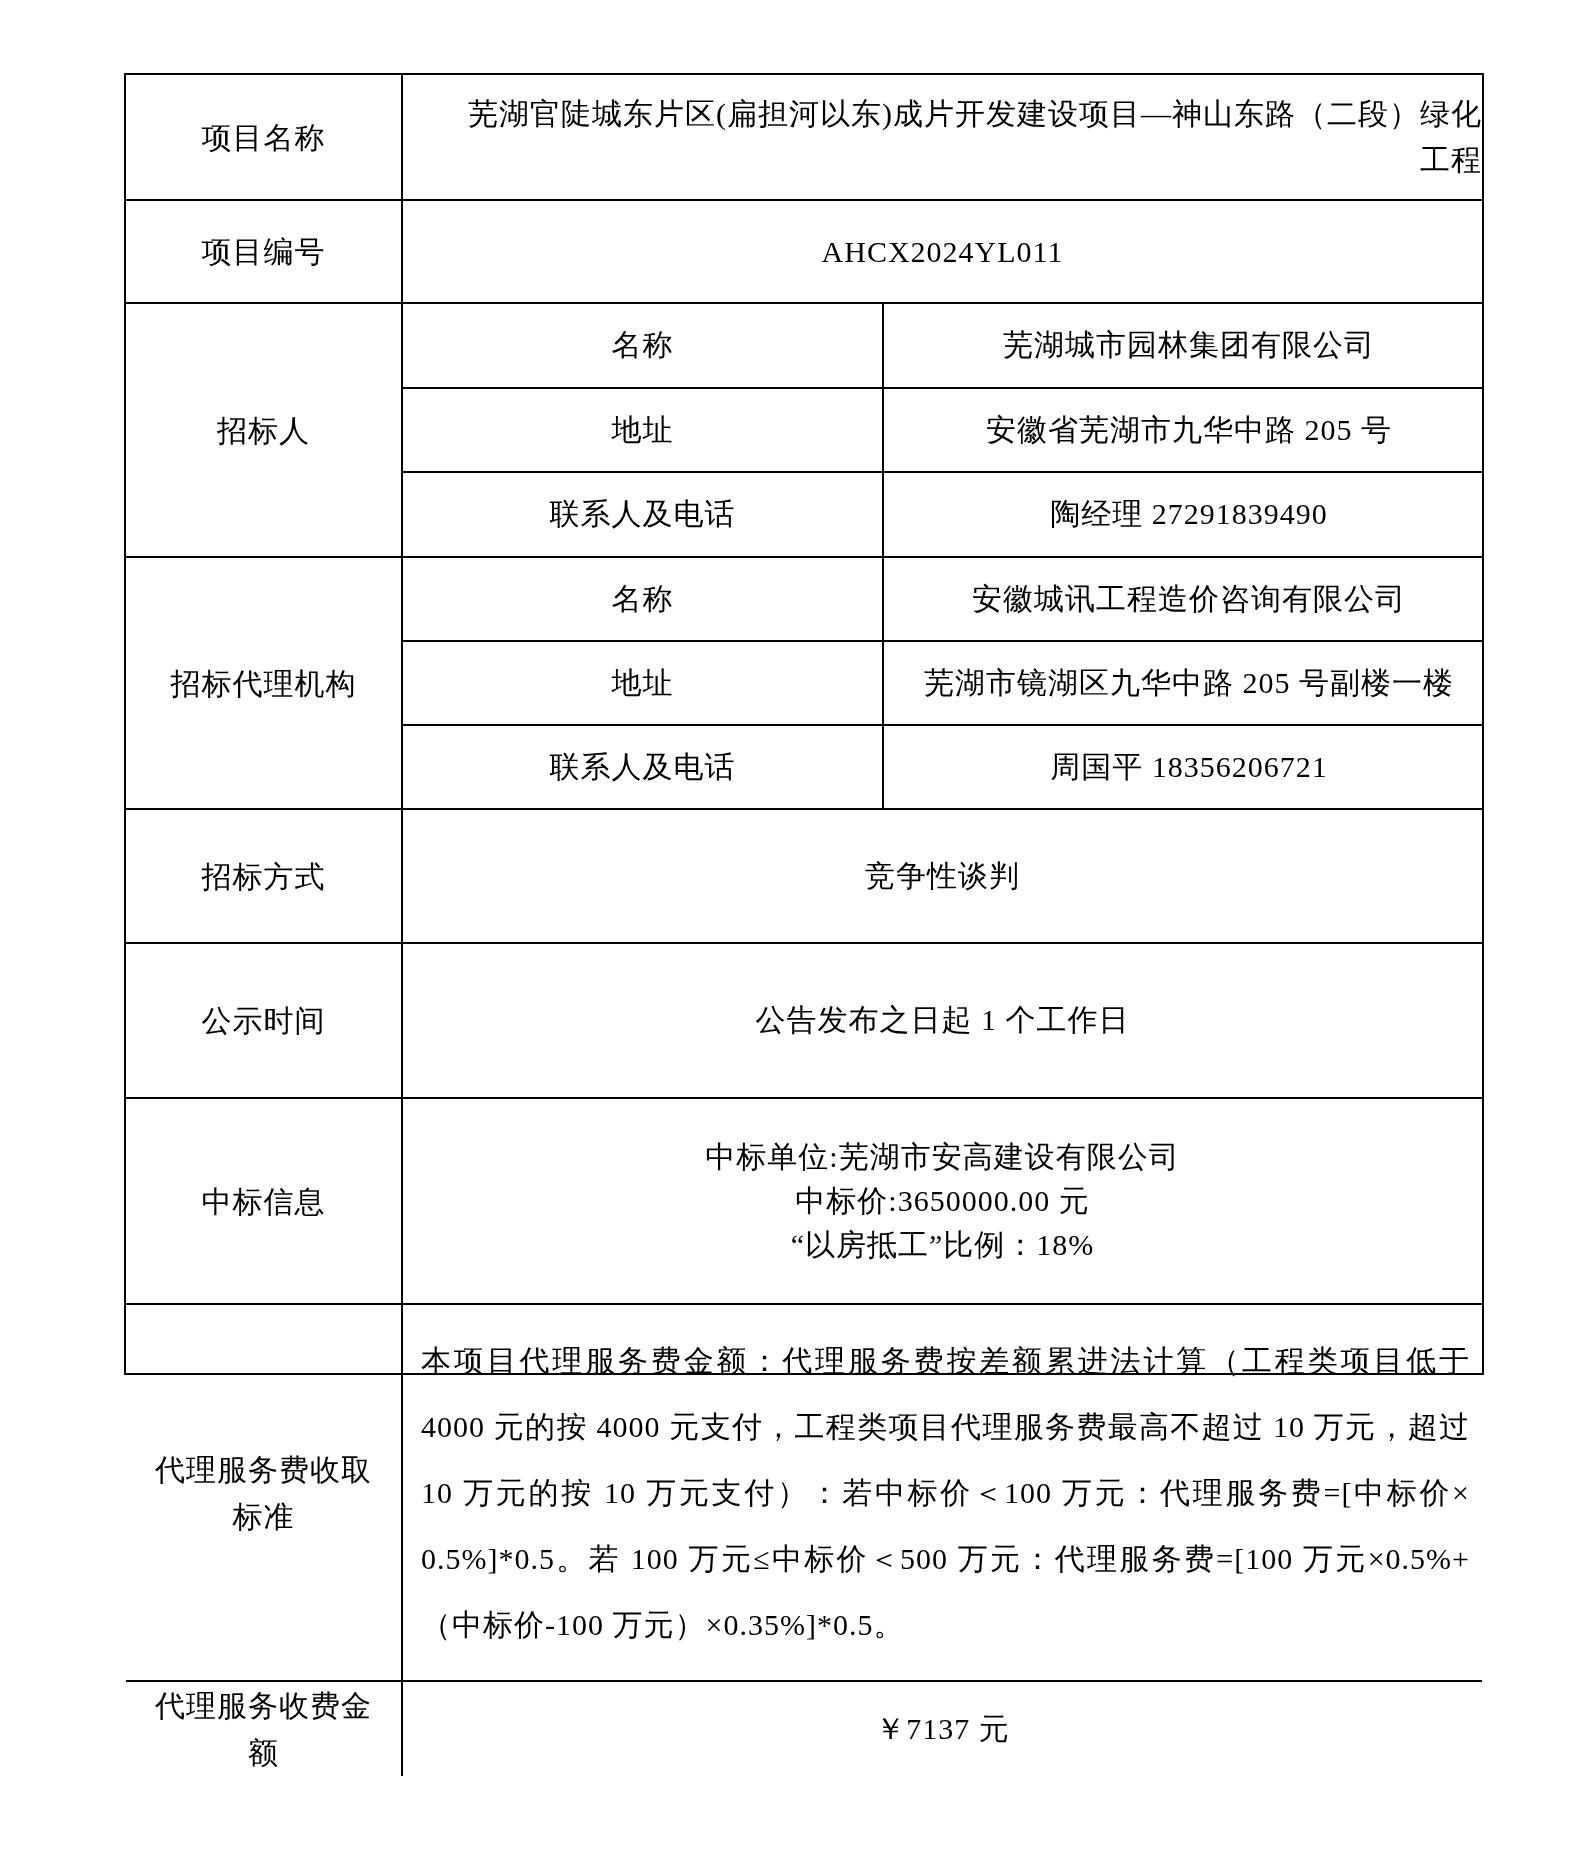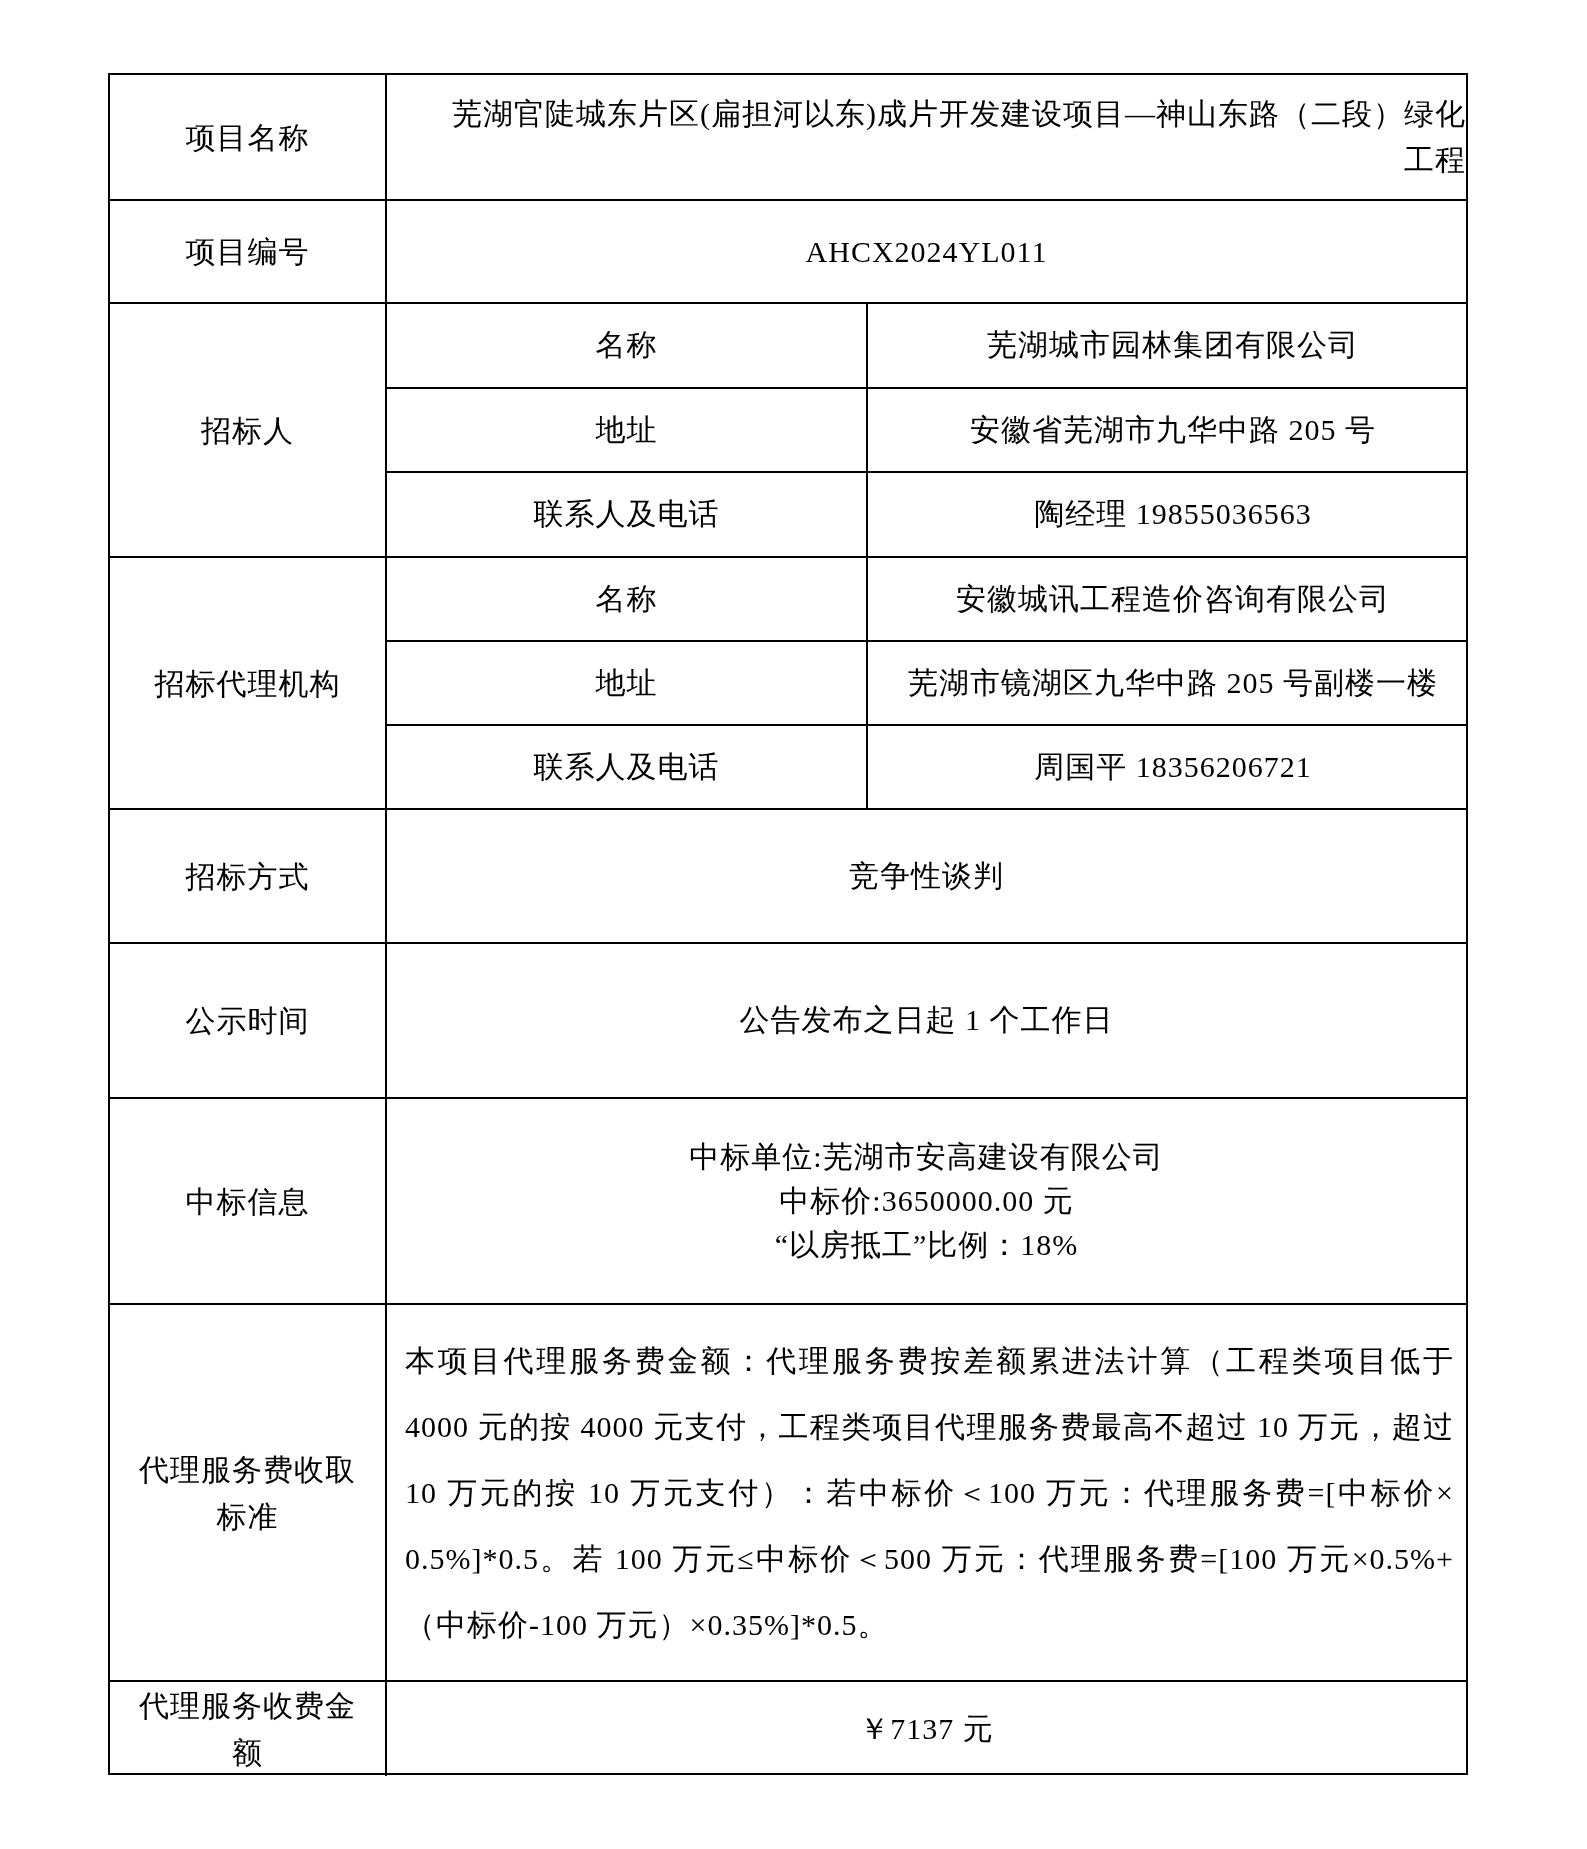--- a/index.html
+++ b/index.html
@@ -2,21 +2,21 @@
 <html><head>
 <meta charset="utf-8">
 <style>
   html,body{margin:0;padding:0;background:#ffffff;}
   .page{
     position:relative;width:1587px;height:1849px;background:#ffffff;
     font-family:"Liberation Serif","DejaVu Serif",serif;
     color:#000000;font-size:30px;letter-spacing:1px;
   }
   .tbl{
-    position:absolute;left:108px;top:73px;width:1360px;height:1702px;
+    position:absolute;left:124px;top:73px;width:1360px;height:1302px;
     border:2px solid #000;box-sizing:border-box;display:flex;flex-direction:column;
   }
   .row{display:flex;border-bottom:2px solid #000;box-sizing:border-box;flex:0 0 auto;}
   .row.last{border-bottom:none;flex:1 1 auto;}
   .h-r1{height:126px}.h-r2{height:103px}.h-r3{height:254px}.h-r4{height:252px}
   .h-r5{height:134px}.h-r6{height:155px}.h-r7{height:206px}.h-r8{height:377px}
   .lab{
     width:277px;flex:0 0 277px;border-right:2px solid #000;box-sizing:border-box;
     display:flex;flex-direction:column;align-items:center;justify-content:center;
     text-align:center;line-height:47px;
@@ -75,21 +75,21 @@
         <div class="subrow">
           <div class="sublab">名称</div>
           <div class="subval">芜湖城市园林集团有限公司</div>
         </div>
         <div class="subrow">
           <div class="sublab">地址</div>
           <div class="subval">安徽省芜湖市九华中路 205 号</div>
         </div>
         <div class="subrow slast">
           <div class="sublab">联系人及电话</div>
-          <div class="subval">陶经理 19855036563</div>
+          <div class="subval">陶经理 27291839490</div>
         </div>
       </div>
     </div>
 
     <div class="row h-r4">
       <div class="lab">
         <span>招标代理机构</span>
       </div>
       <div class="subcol">
         <div class="subrow">

